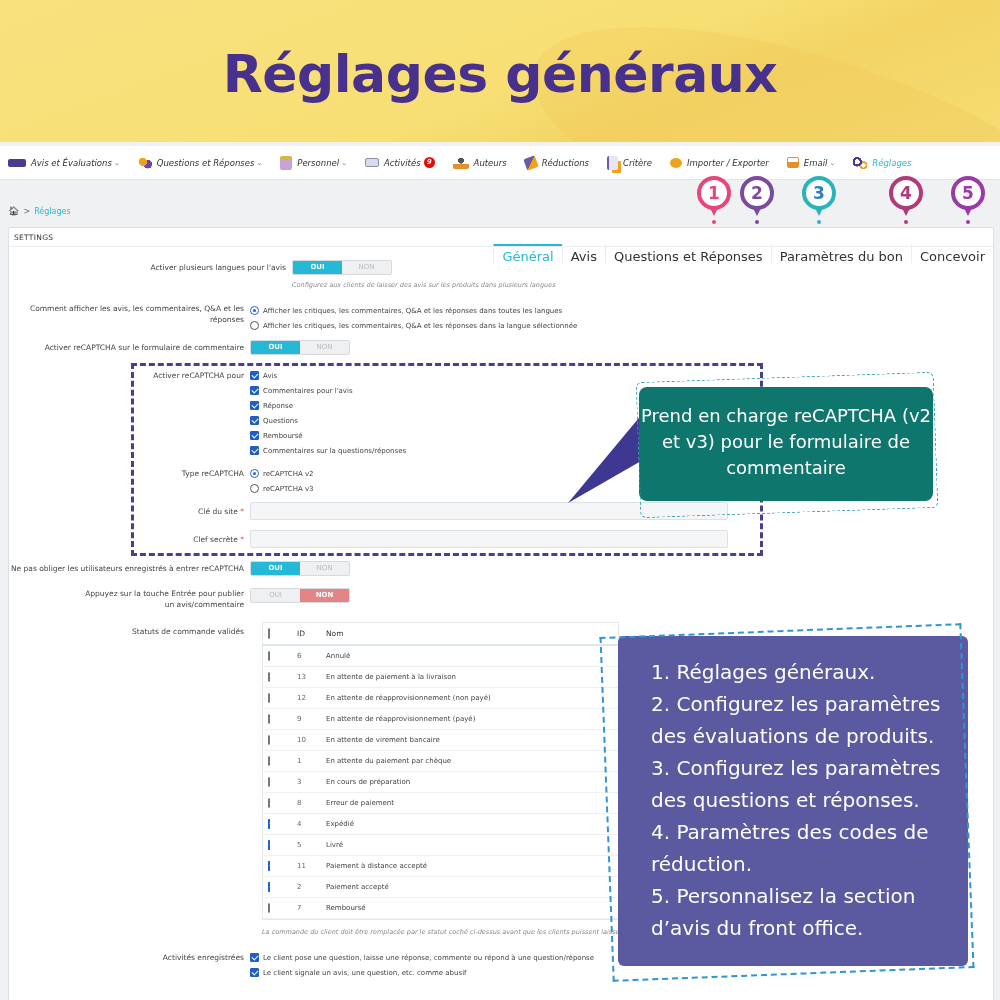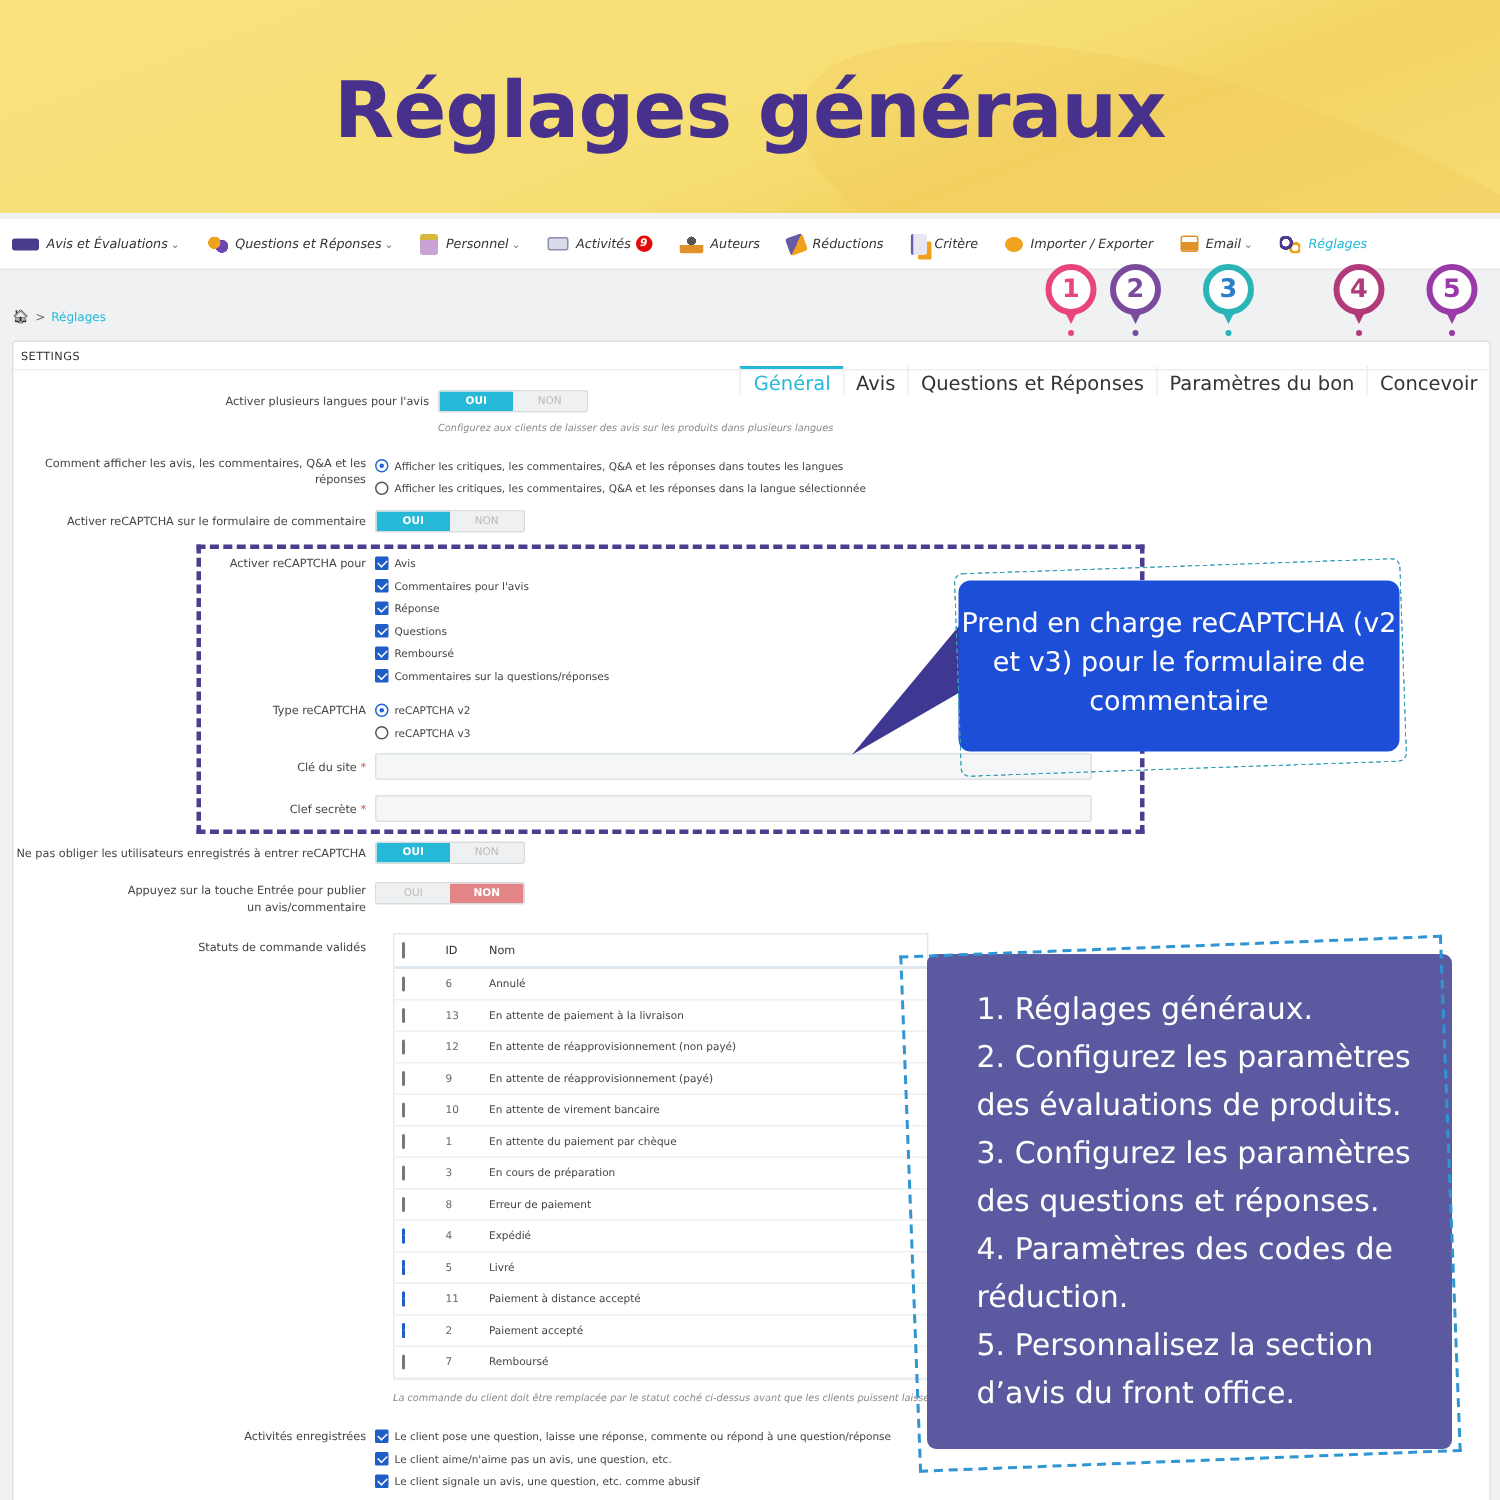--- a/index.html
+++ b/index.html
@@ -51,21 +51,21 @@
 
 .dashed-box { position: absolute; left: 131px; top: 363px; width: 632px; height: 193px; border: 3px dashed #4a3f8f; pointer-events: none; }
 
 .tbl { position: absolute; left: 262px; top: 622px; width: 357px; border: 1px solid #e5e8ea; font-size: 7px; color: #444; background: #fff; }
 .tbl-row { display: flex; align-items: center; height: 21px; border-bottom: 1px solid #eef0f1; }
 .tbl-row.head { height: 23px; border-bottom: 2px solid #dde8ee; font-size: 7.5px; color: #333; }
 .tbl-row .c1 { width: 28px; padding-left: 5px; }
 .tbl-row .c2 { width: 35px; text-align: left; padding-left: 6px; color: #666; }
 .tbl-row .c3 { flex: 1; }
 
-.bubble1 { position: absolute; left: 639px; top: 387px; width: 294px; height: 114px; background: #1d4ed8; border-radius: 8px; color: #fff; font-size: 18px; text-align: center; line-height: 26px; padding-top: 16px; z-index: 5; }
+.bubble1 { position: absolute; left: 639px; top: 387px; width: 294px; height: 114px; background: #0f766e; border-radius: 8px; color: #fff; font-size: 18px; text-align: center; line-height: 26px; padding-top: 16px; z-index: 5; }
 .bubble1-dash { position: absolute; left: 638px; top: 377px; width: 298px; height: 136px; border: 1px dashed #3aa0b8; transform: rotate(-2deg); border-radius: 6px; z-index: 6; pointer-events: none; }
 .bubble1-tail { position: absolute; left: 568px; top: 430px; width: 0; height: 0; border-top: 50px solid transparent; border-right: 80px solid #3e3892; border-bottom: 0 solid transparent; transform: skewY(-30deg); z-index: 4; }
 
 .bubble2 { position: absolute; left: 618px; top: 636px; width: 350px; height: 330px; background: #5b5aa0; border-radius: 6px; color: #fff; font-size: 20px; line-height: 32px; padding: 20px 0 0 33px; z-index: 5; }
 .bubble2-dash { position: absolute; left: 606px; top: 630px; width: 362px; height: 345px; border: 2px dashed #2f95d3; transform: rotate(-2.2deg); z-index: 6; pointer-events: none; }
 </style>
 </head>
 <body>
 
 <div class="hero">
@@ -349,24 +349,20 @@
 
 <div class="row" style="top:950px;">
   <div class="label" style="padding-top:2px;">Activités enregistrées</div>
   <div>
     <div class="opt">
         <span class="cb on"></span>
         <span>Le client pose une question, laisse une réponse, commente ou répond à une question/réponse</span>
       </div>
     <div class="opt">
         <span class="cb on"></span>
-        <span>Le client aime/n'aime pas un avis, une question, etc.</span>
-      </div>
-    <div class="opt">
-        <span class="cb on"></span>
         <span>Le client signale un avis, une question, etc. comme abusif</span>
       </div>
   </div>
 </div>
 
 <div class="dashed-box"></div>
 
 <div class="bubble1-tail"></div>
 <div class="bubble1">Prend en charge reCAPTCHA (v2 et v3) pour le formulaire de commentaire</div>
 <div class="bubble1-dash"></div>

